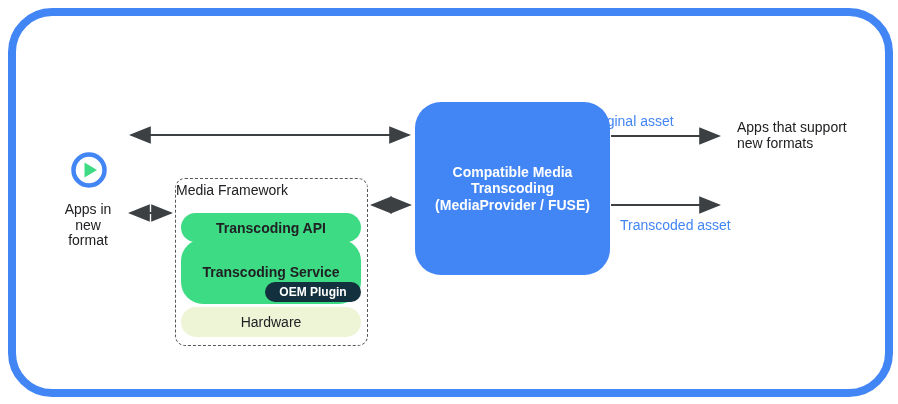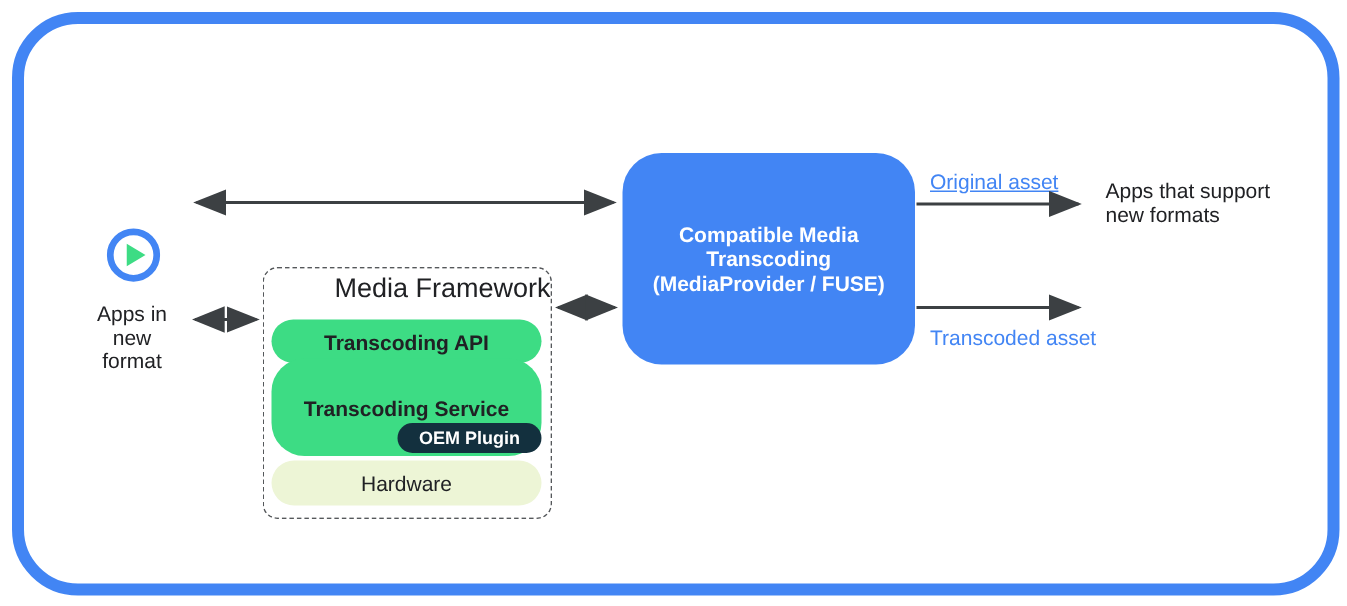--- a/index.html
+++ b/index.html
@@ -16,42 +16,42 @@
   
   .video-label{
     position:absolute;left:48px;top:202px;width:80px;text-align:center;
     font-size:14px;line-height:15.5px;white-space:pre-line;
   }
   
   .framework{
     position:absolute;left:175px;top:178px;width:193px;height:168px;box-sizing:border-box;
     border:1.6px dashed var(--dash_gray,#55585b);border-radius:10px;background:#fff;
   }
-  .fw-title{position:absolute;top:3px;left:0;width:100%;text-align:right;font-size:18px;}
+  .fw-title{position:absolute;top:3px;left:0;width:100%;text-align:left;font-size:14px;}
   .pill{
     position:absolute;left:5px;width:180px;display:flex;align-items:center;justify-content:center;
     font-size:14px;box-sizing:border-box;
   }
   .pill-api{top:34px;height:29px;border-radius:15px;background:var(--android_green,#3DDC84);font-weight:700;}
   .pill-service{top:60px;height:65px;border-radius:22px;background:var(--android_green,#3DDC84);font-weight:700;}
   .pill-oem{
     position:absolute;right:0;bottom:2px;width:96px;height:20px;border-radius:10px;
     background:var(--oem_navy,#13303E);color:#fff;font-size:12px;font-weight:700;
     display:flex;align-items:center;justify-content:center;
   }
   .pill-hardware{top:128px;height:30px;border-radius:15px;background:var(--hardware_yellow,#EDF5D6);}
   
   .transcoder{
-    position:absolute;left:415px;top:102px;width:195px;height:141px;border-radius:26px;
+    position:absolute;left:415px;top:102px;width:195px;height:173px;border-radius:26px;
     background:var(--brand_blue,#4285F4);color:#fff;font-size:14px;font-weight:700;line-height:16.5px;
     display:flex;align-items:center;justify-content:center;text-align:center;white-space:pre-line;
   }
   
   .flow-label{position:absolute;font-size:14px;color:var(--brand_blue,#4285F4);white-space:nowrap;}
-  .flow-original{left:620px;top:113px;text-decoration:underline;}
+  .flow-original{left:588px;top:113px;}
   .flow-transcoded{left:620px;top:217px;}
   
   .apps{position:absolute;left:737px;font-size:14px;line-height:16px;white-space:pre-line;}
   .apps-support{top:119px;}
   .apps-no-support{top:188px;}
   
   #arrows{position:absolute;left:0;top:0;width:898px;height:404px;pointer-events:none;}
   #arrows line{stroke:var(--arrow_gray,#3C4043);stroke-width:2;}
   #arrows marker path{fill:var(--arrow_gray,#3C4043);}
 </style>

